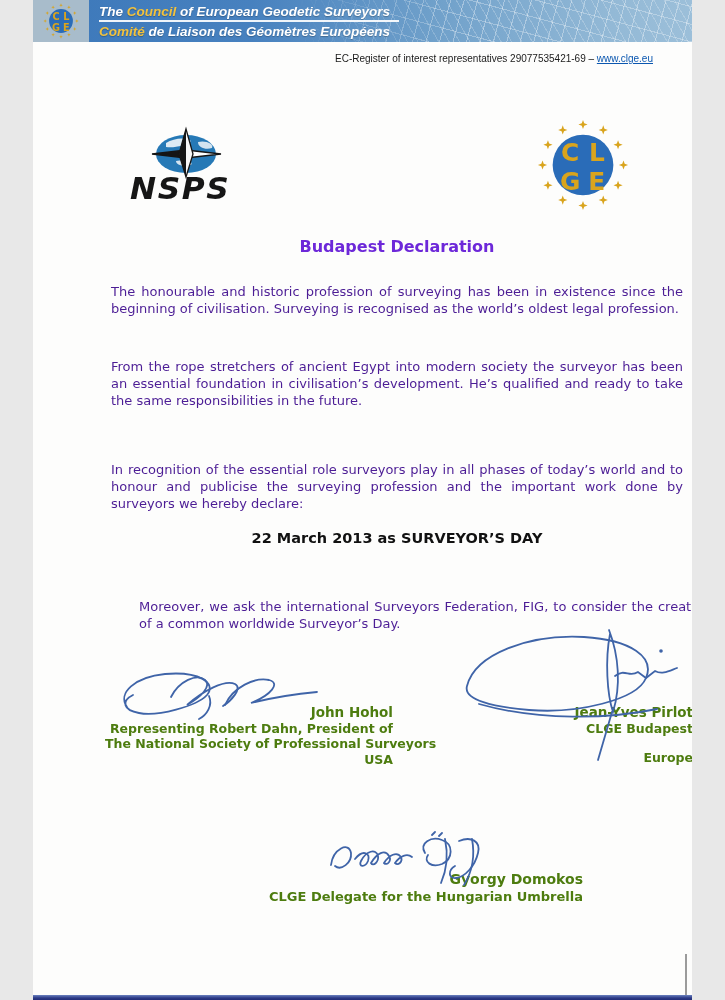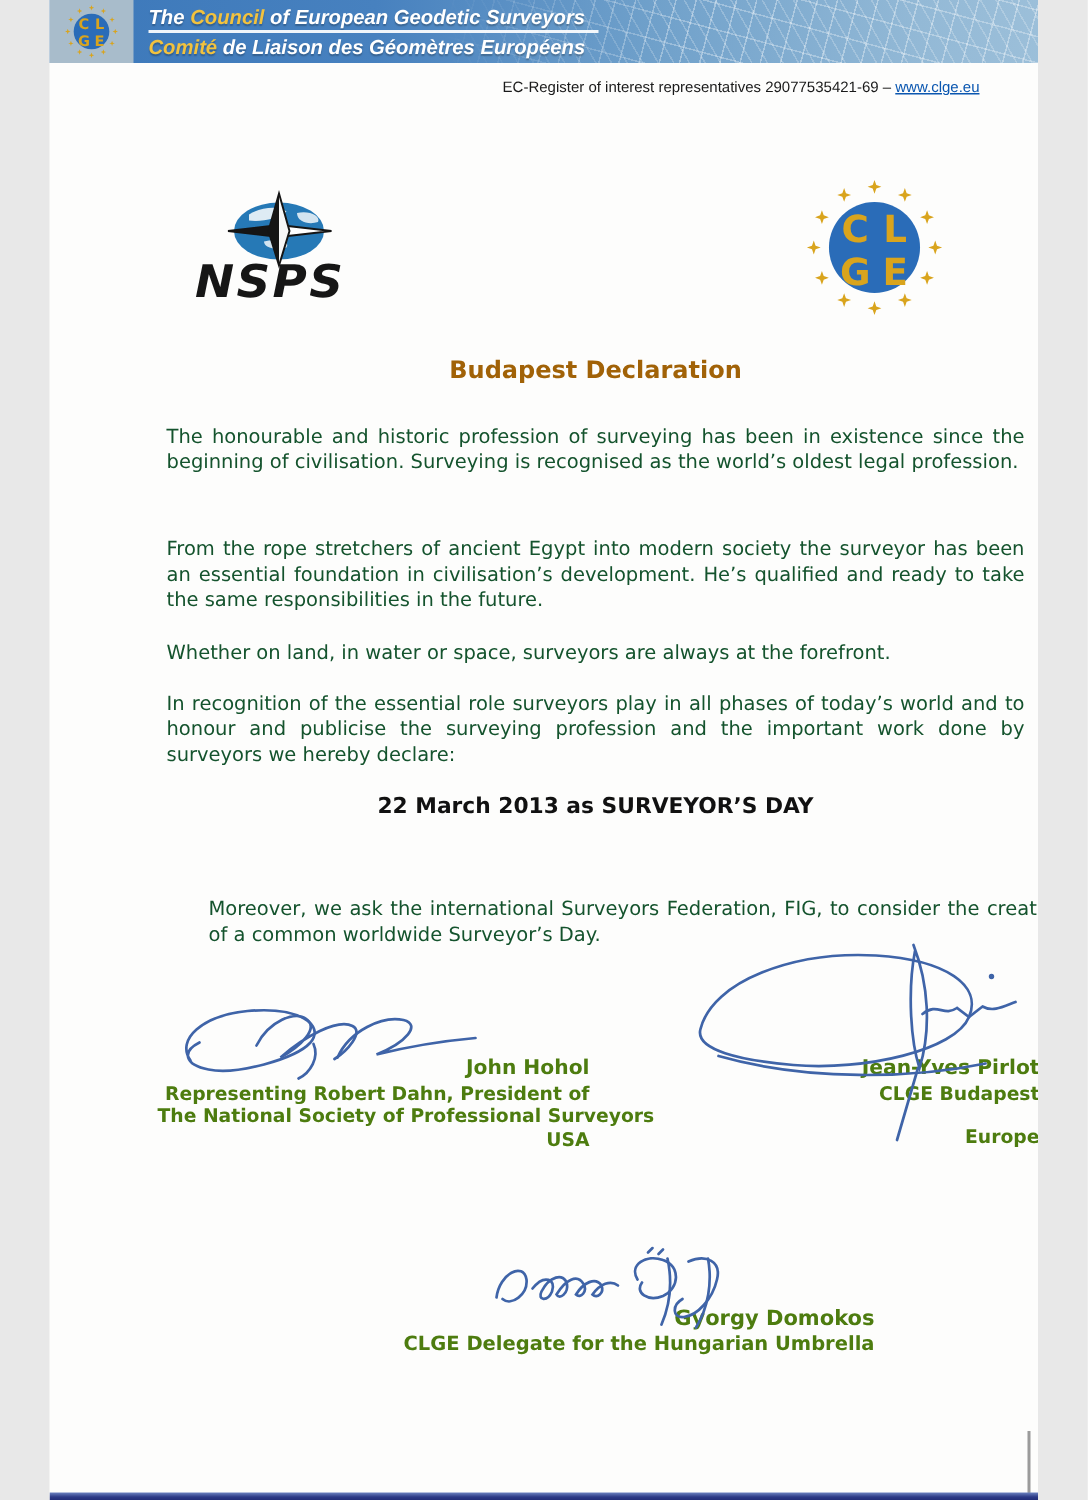--- a/index.html
+++ b/index.html
@@ -32,23 +32,23 @@
     font-family:"Liberation Sans",sans-serif;font-size:10px;font-weight:normal;color:#1a1a1a;white-space:nowrap;}
   .register-line a{color:#0b57b0;text-decoration:underline;cursor:pointer;}
   
   .nsps-logo{position:absolute;left:95px;top:125px;width:150px;height:90px;}
   .nsps-wordmark{position:absolute;left:97px;top:171px;width:130px;
     font-size:30px;font-weight:800;font-style:italic;letter-spacing:1.5px;
     color:#161616;font-family:"DejaVu Sans",sans-serif;transform:scaleX(1.04);transform-origin:left;}
   .clge-logo-large{position:absolute;left:504px;top:119px;}
   
   .doc-title{position:absolute;left:78px;top:237px;width:572px;text-align:center;
-    font-size:16px;font-weight:bold;color:#a16207;}
+    font-size:16px;font-weight:bold;color:#6d28d9;}
   .para{position:absolute;left:78px;width:572px;text-align:justify;
-    font-size:13px;line-height:17.2px;color:#14532d;}
+    font-size:13px;line-height:17.2px;color:#4c1d95;}
   .p1{top:270px;} .p2{top:345px;} .p3{top:414px;} .p4{top:448px;}
   .declaration{position:absolute;left:78px;top:530px;width:572px;text-align:center;
     font-size:14.5px;font-weight:bold;color:#111;}
   .closing{top:585px;margin-left:28px;}
   
   .sig-line{position:absolute;text-align:right;color:#4d7c0f;font-weight:700;white-space:nowrap;}
   .sig-left{left:72px;width:288px;}
   .sig-right{left:440px;width:220px;}
   .sig-bottom{left:180px;width:370px;}
   .sig-name{font-size:13.5px;}
@@ -122,21 +122,20 @@
   </svg>
   <div class="nsps-wordmark">NSPS</div>
 
   <svg class="clge-logo-large" width="92" height="92">
       <use href="#clge-logo"></use>
     </svg>
 
   <div class="doc-title">Budapest Declaration</div>
   <p class="para p1">The honourable and historic profession of surveying has been in existence since the beginning of civilisation. Surveying is recognised as the world’s oldest legal profession.</p>
   <p class="para p2">From the rope stretchers of ancient Egypt into modern society the surveyor has been an essential foundation in civilisation’s development. He’s qualified and ready to take the same responsibilities in the future.</p>
-  <p class="para p3">Whether on land, in water or space, surveyors are always at the forefront.</p>
   <p class="para p4">In recognition of the essential role surveyors play in all phases of today’s world and to honour and publicise the surveying profession and the important work done by surveyors we hereby declare:</p>
   <div class="declaration">22 March 2013 as SURVEYOR’S DAY</div>
   <p class="para closing">Moreover, we ask the international Surveyors Federation, FIG, to consider the creation of a common worldwide Surveyor’s Day.</p>
 
   <div class="sig-line sig-left sig-name ln-jh-name">John Hohol</div>
   <div class="sig-line sig-left sig-sub  ln-jh-2">Representing Robert Dahn, President of</div>
   <div class="sig-line sig-left sig-sub  ln-jh-3">The National Society of Professional Surveyors</div>
   <div class="sig-line sig-left sig-sub  ln-jh-4">USA</div>
 
   <div class="sig-line sig-right sig-name ln-jy-name">Jean-Yves Pirlot</div>

